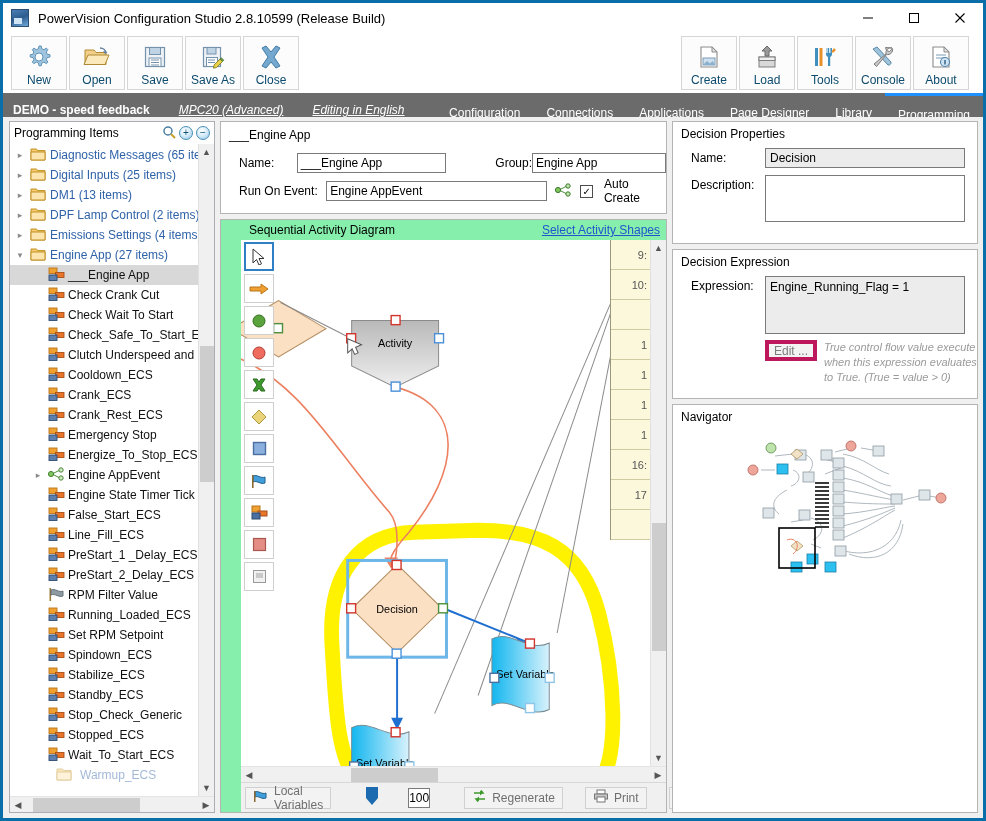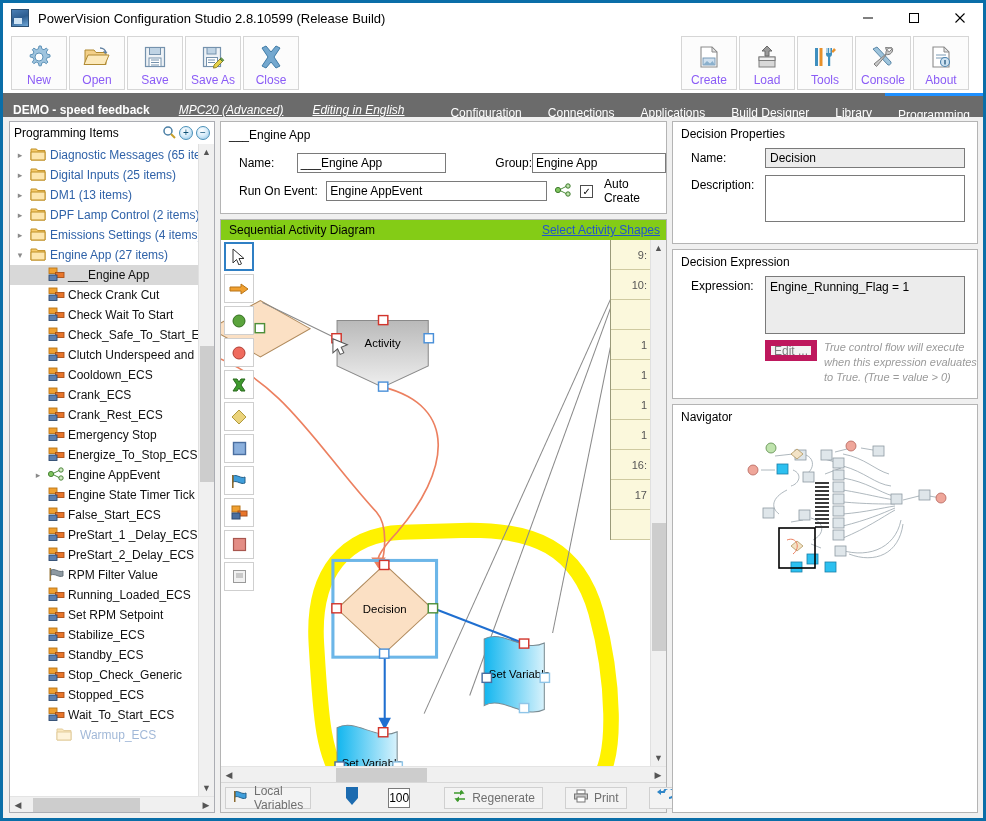--- a/index.html
+++ b/index.html
@@ -51,21 +51,21 @@
   }
   .rb-group { display:flex; gap:2px; }
   .rb-right { margin-left:auto; display:flex; gap:2px; padding-right:6px; }
   .rb-btn {
     width: 56px; height: 54px;
     border: 1px solid #d6d6d6; background:#fcfcfc;
     display:flex; flex-direction:column; align-items:center; justify-content:flex-start;
     padding-top: 5px; gap:2px;
   }
   .rb-btn .glyph { height:30px; display:flex; align-items:center; justify-content:center; }
-  .rb-btn .lbl { font-size: 12px; color:#8b5cf6; line-height:1; }
+  .rb-btn .lbl { font-size: 12px; color:#0c4a6e; line-height:1; }
 
   
   .navstrip {
     height: 24px; background:#6b6b6b; color:#ffffff;
     display:flex; align-items:flex-end; flex: 0 0 auto;
     font-size: 12px;
     gap: 21px;
   }
   .proj-name { font-weight: bold; margin-left:10px; }
   .proj-link { margin-left:8px; font-style: italic; text-decoration: underline; }
@@ -145,22 +145,22 @@
   .inp {
     border:1px solid #7a7a7a; background:#ffffff; height:20px;
     font-size:12px; padding:0 3px; color:#000;
     display:flex; align-items:center;
   }
   .chk { width:13px; height:13px; border:1px solid #4c4c4c; background:#fff;
          display:flex; align-items:center; justify-content:center; font-size:10px; color:#000; }
 
   
   .diagram-outer {
-    flex:1 1 auto; border:1px solid #b4b4b4; background:#84cc16;
-    display:flex; flex-direction:column; min-height:0; position:relative;
+    flex:1 1 auto; border:1px solid #b4b4b4; background:#86efac;
+    display:flex; flex-direction:column; min-height:0; position:relative;padding-left:20px;
   }
   .dg-head {
     height:20px; display:flex; align-items:center; padding:0 6px 0 8px; flex:0 0 auto;
     font-size:12px;
   }
   .dg-link { margin-left:auto; color:#2255cc; text-decoration:underline; font-size:12px; }
   .canvas-row { flex:1 1 auto; display:flex; min-height:0; position:relative; }
   .canvas {
     flex:1 1 auto; position:relative; overflow:hidden; background:#ffffff;
   }
@@ -200,21 +200,21 @@
   .rightpanel { width: 306px; flex:0 0 306px; display:flex; flex-direction:column; gap:5px; min-height:0; }
   .gbox { border:1px solid #b4b4b4; background:#ffffff; position:relative; }
   .gbox-title { font-size:12px; padding:5px 0 0 8px; color:#000; }
   .gb-row { display:flex; align-items:flex-start; padding-left:18px; margin-top:7px; }
   .gb-label { font-size:12px; width:74px; color:#000; padding-top:3px; }
   .area {
     border:1px solid #7a7a7a; background:#ffffff; font-size:12px; padding:3px 4px; color:#000;
   }
   .area.ro { background:#ececec; }
   .edit-btn {
-    width:52px; height:21px; border:6px solid #be185d; background:#f3f3f3;
+    width:52px; height:21px; border:4px solid #be185d; background:#f3f3f3;
     font-size:12px; color:#7c7c7c; display:flex; align-items:center; justify-content:center;
   }
   .hint { font-size:11px; color:#9a9a9a; font-style:italic; line-height:15px; }
   .navigator { flex:1 1 auto; min-height:0; }
 </style>
 </head>
 <body>
 
 <div class="window">
 
@@ -371,21 +371,21 @@
   </div>
 
   <div class="navstrip">
     <span class="proj-name">DEMO - speed feedback</span>
     <span class="proj-link">MPC20 (Advanced)</span>
     <span class="proj-link">Editing in English</span>
     <div class="nav-tabs">
       <div class="nav-tab">Configuration</div>
       <div class="nav-tab">Connections</div>
       <div class="nav-tab">Applications</div>
-      <div class="nav-tab">Build Designer</div>
+      <div class="nav-tab">Page Designer</div>
       <div class="nav-tab">Library</div>
       <div class="nav-tab active">Programming</div>
     </div>
   </div>
 
   <div class="body-area">
 
     <div class="leftpanel">
       <div class="lp-head">
         <span class="lp-title">Programming Items</span>
@@ -584,20 +584,30 @@
               <span>False_Start_ECS</span>
             </div>
             <div class="tnode leaf">
               <span class="ind"></span>
               <span class="arrow none">▸</span>
               <span class="ico"><svg width="17" height="15" viewBox="0 0 17 15">
                   <rect x="1" y="1" width="8" height="5.5" fill="#f0a030" stroke="#b87418" stroke-width=".9"></rect>
                   <rect x="7.5" y="5.5" width="8.5" height="5" fill="#e8752a" stroke="#a8501a" stroke-width=".9"></rect>
                   <rect x="1" y="8" width="8" height="5.5" fill="#5d7fae" stroke="#2e4a70" stroke-width=".9"></rect>
                 </svg></span>
+              <span>Line_Fill_ECS</span>
+            </div>
+            <div class="tnode leaf">
+              <span class="ind"></span>
+              <span class="arrow none">▸</span>
+              <span class="ico"><svg width="17" height="15" viewBox="0 0 17 15">
+                  <rect x="1" y="1" width="8" height="5.5" fill="#f0a030" stroke="#b87418" stroke-width=".9"></rect>
+                  <rect x="7.5" y="5.5" width="8.5" height="5" fill="#e8752a" stroke="#a8501a" stroke-width=".9"></rect>
+                  <rect x="1" y="8" width="8" height="5.5" fill="#5d7fae" stroke="#2e4a70" stroke-width=".9"></rect>
+                </svg></span>
               <span>PreStart_1 _Delay_ECS</span>
             </div>
             <div class="tnode leaf">
               <span class="ind"></span>
               <span class="arrow none">▸</span>
               <span class="ico"><svg width="17" height="15" viewBox="0 0 17 15">
                   <rect x="1" y="1" width="8" height="5.5" fill="#f0a030" stroke="#b87418" stroke-width=".9"></rect>
                   <rect x="7.5" y="5.5" width="8.5" height="5" fill="#e8752a" stroke="#a8501a" stroke-width=".9"></rect>
                   <rect x="1" y="8" width="8" height="5.5" fill="#5d7fae" stroke="#2e4a70" stroke-width=".9"></rect>
                 </svg></span>
@@ -624,20 +634,30 @@
             </div>
             <div class="tnode leaf">
               <span class="ind"></span>
               <span class="arrow none">▸</span>
               <span class="ico"><svg width="17" height="15" viewBox="0 0 17 15">
                   <rect x="1" y="1" width="8" height="5.5" fill="#f0a030" stroke="#b87418" stroke-width=".9"></rect>
                   <rect x="7.5" y="5.5" width="8.5" height="5" fill="#e8752a" stroke="#a8501a" stroke-width=".9"></rect>
                   <rect x="1" y="8" width="8" height="5.5" fill="#5d7fae" stroke="#2e4a70" stroke-width=".9"></rect>
                 </svg></span>
               <span>Set RPM Setpoint</span>
+            </div>
+            <div class="tnode leaf">
+              <span class="ind"></span>
+              <span class="arrow none">▸</span>
+              <span class="ico"><svg width="17" height="15" viewBox="0 0 17 15">
+                  <rect x="1" y="1" width="8" height="5.5" fill="#f0a030" stroke="#b87418" stroke-width=".9"></rect>
+                  <rect x="7.5" y="5.5" width="8.5" height="5" fill="#e8752a" stroke="#a8501a" stroke-width=".9"></rect>
+                  <rect x="1" y="8" width="8" height="5.5" fill="#5d7fae" stroke="#2e4a70" stroke-width=".9"></rect>
+                </svg></span>
+              <span>Spindown_ECS</span>
             </div>
             <div class="tnode leaf">
               <span class="ind"></span>
               <span class="arrow none">▸</span>
               <span class="ico"><svg width="17" height="15" viewBox="0 0 17 15">
                   <rect x="1" y="1" width="8" height="5.5" fill="#f0a030" stroke="#b87418" stroke-width=".9"></rect>
                   <rect x="7.5" y="5.5" width="8.5" height="5" fill="#e8752a" stroke="#a8501a" stroke-width=".9"></rect>
                   <rect x="1" y="8" width="8" height="5.5" fill="#5d7fae" stroke="#2e4a70" stroke-width=".9"></rect>
                 </svg></span>
               <span>Stabilize_ECS</span>
@@ -989,21 +1009,21 @@
 
       <div class="gbox" style="height:150px">
         <div class="gbox-title">Decision Expression</div>
         <div class="gb-row">
           <span class="gb-label">Expression:</span>
           <span class="area ro" style="width:200px;height:58px;display:block">Engine_Running_Flag = 1</span>
         </div>
         <div class="gb-row" style="margin-top:6px;padding-left:92px">
           <span class="edit-btn">Edit ...</span>
           <span style="margin-left:7px">
-            <div class="hint">True control flow will execute</div>
+            <div class="hint">True control flow value execute</div>
             <div class="hint">when this expression evaluates</div>
             <div class="hint">to True.   (True = value &gt; 0)</div>
           </span>
         </div>
       </div>
 
       <div class="gbox navigator">
         <div class="gbox-title">Navigator</div>
         <svg width="100%" height="150" viewBox="0 0 300 150" style="display:block">
           <g stroke="#9aa6ad" stroke-width=".8" fill="none">

